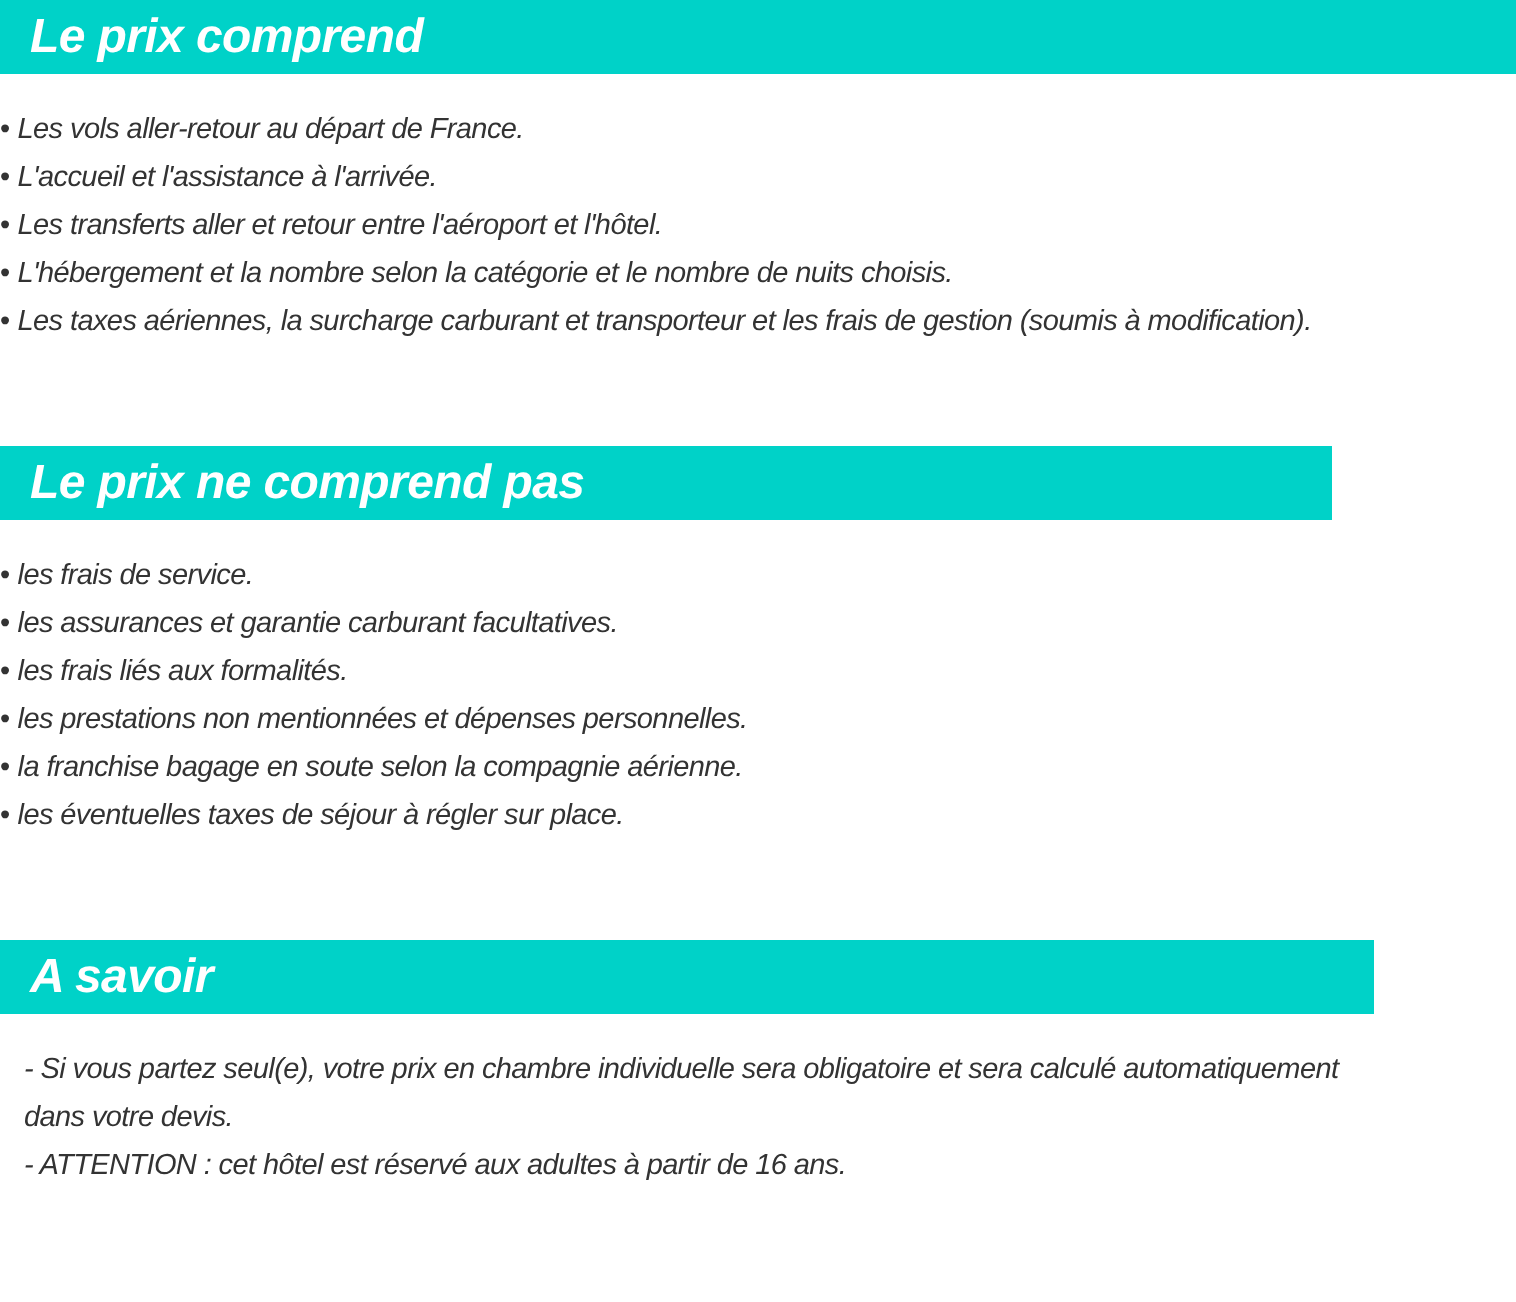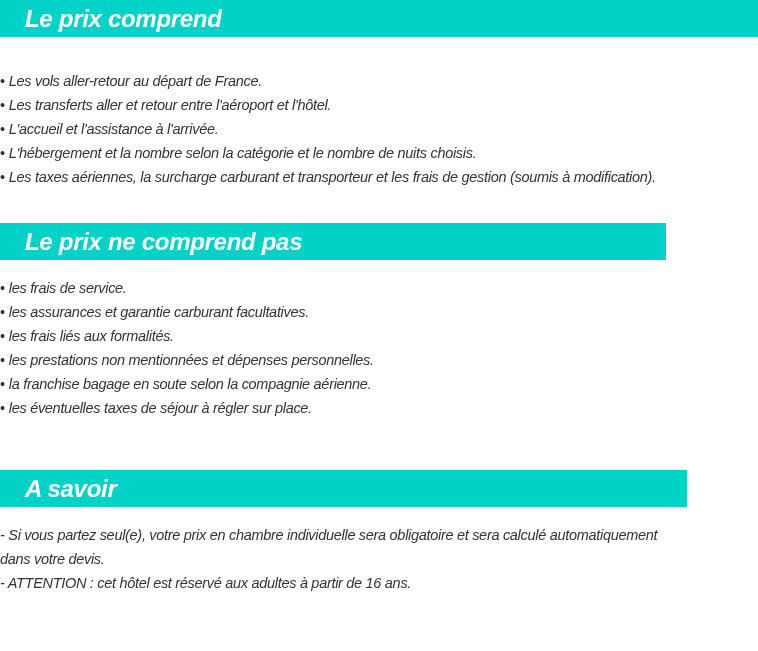--- a/index.html
+++ b/index.html
@@ -12,21 +12,21 @@
     height: 651px;
     overflow: hidden;
     font-family: "Liberation Sans", "DejaVu Sans", sans-serif;
     color: #333333;
   }
   .section-header {
     background: #00d2c8;
     height: 37px;
     display: flex;
     align-items: center;
-    padding-left: 25px;
+    padding-left: 15px;
     box-sizing: border-box;
   }
   .section-title {
     margin: 0;
     color: #ffffff;
     font-style: italic;
     font-weight: bold;
     font-size: 24px;
     letter-spacing: -0.3px;
     line-height: 37px;
@@ -51,37 +51,37 @@
   .note-text {
     font-style: italic;
     font-size: 14.5px;
     line-height: 24px;
     letter-spacing: -0.3px;
     color: #333333;
     margin: 0;
     padding-right: 4px;
   }
   #sec-comprend { position: absolute; top: 0; left: 0; width: 758px; }
-  #sec-comprend .bullet-list { margin-top: 32px; }
+  #sec-comprend .bullet-list { margin-top: 16px; }
   #sec-pas { position: absolute; top: 223px; left: 0; width: 666px; }
   #sec-pas .bullet-list { margin-top: 16px; }
   #sec-savoir { position: absolute; top: 470px; left: 0; width: 687px; }
-  #sec-savoir .notes { margin-top: 16px; }
+  #sec-savoir .notes { margin-top: 16px; margin-left: 12px; }
 </style>
 </head>
 <body>
 
 <section id="sec-comprend">
   <div class="section-header">
     <h2 class="section-title">Le prix comprend</h2>
   </div>
   <ul class="bullet-list">
     <li class="bullet-item"><span class="bullet-dot">•</span><span>Les vols aller-retour au départ de France.</span></li>
+    <li class="bullet-item"><span class="bullet-dot">•</span><span>L'accueil et l'assistance à l'arrivée.</span></li>
     <li class="bullet-item"><span class="bullet-dot">•</span><span>Les transferts aller et retour entre l'aéroport et l'hôtel.</span></li>
-    <li class="bullet-item"><span class="bullet-dot">•</span><span>L'accueil et l'assistance à l'arrivée.</span></li>
     <li class="bullet-item"><span class="bullet-dot">•</span><span>L'hébergement et la nombre selon la catégorie et le nombre de nuits choisis.</span></li>
     <li class="bullet-item"><span class="bullet-dot">•</span><span>Les taxes aériennes, la surcharge carburant et transporteur et les frais de gestion (soumis à modification).</span></li>
   </ul>
 </section>
 
 <section id="sec-pas">
   <div class="section-header">
     <h2 class="section-title">Le prix ne comprend pas</h2>
   </div>
   <ul class="bullet-list">

